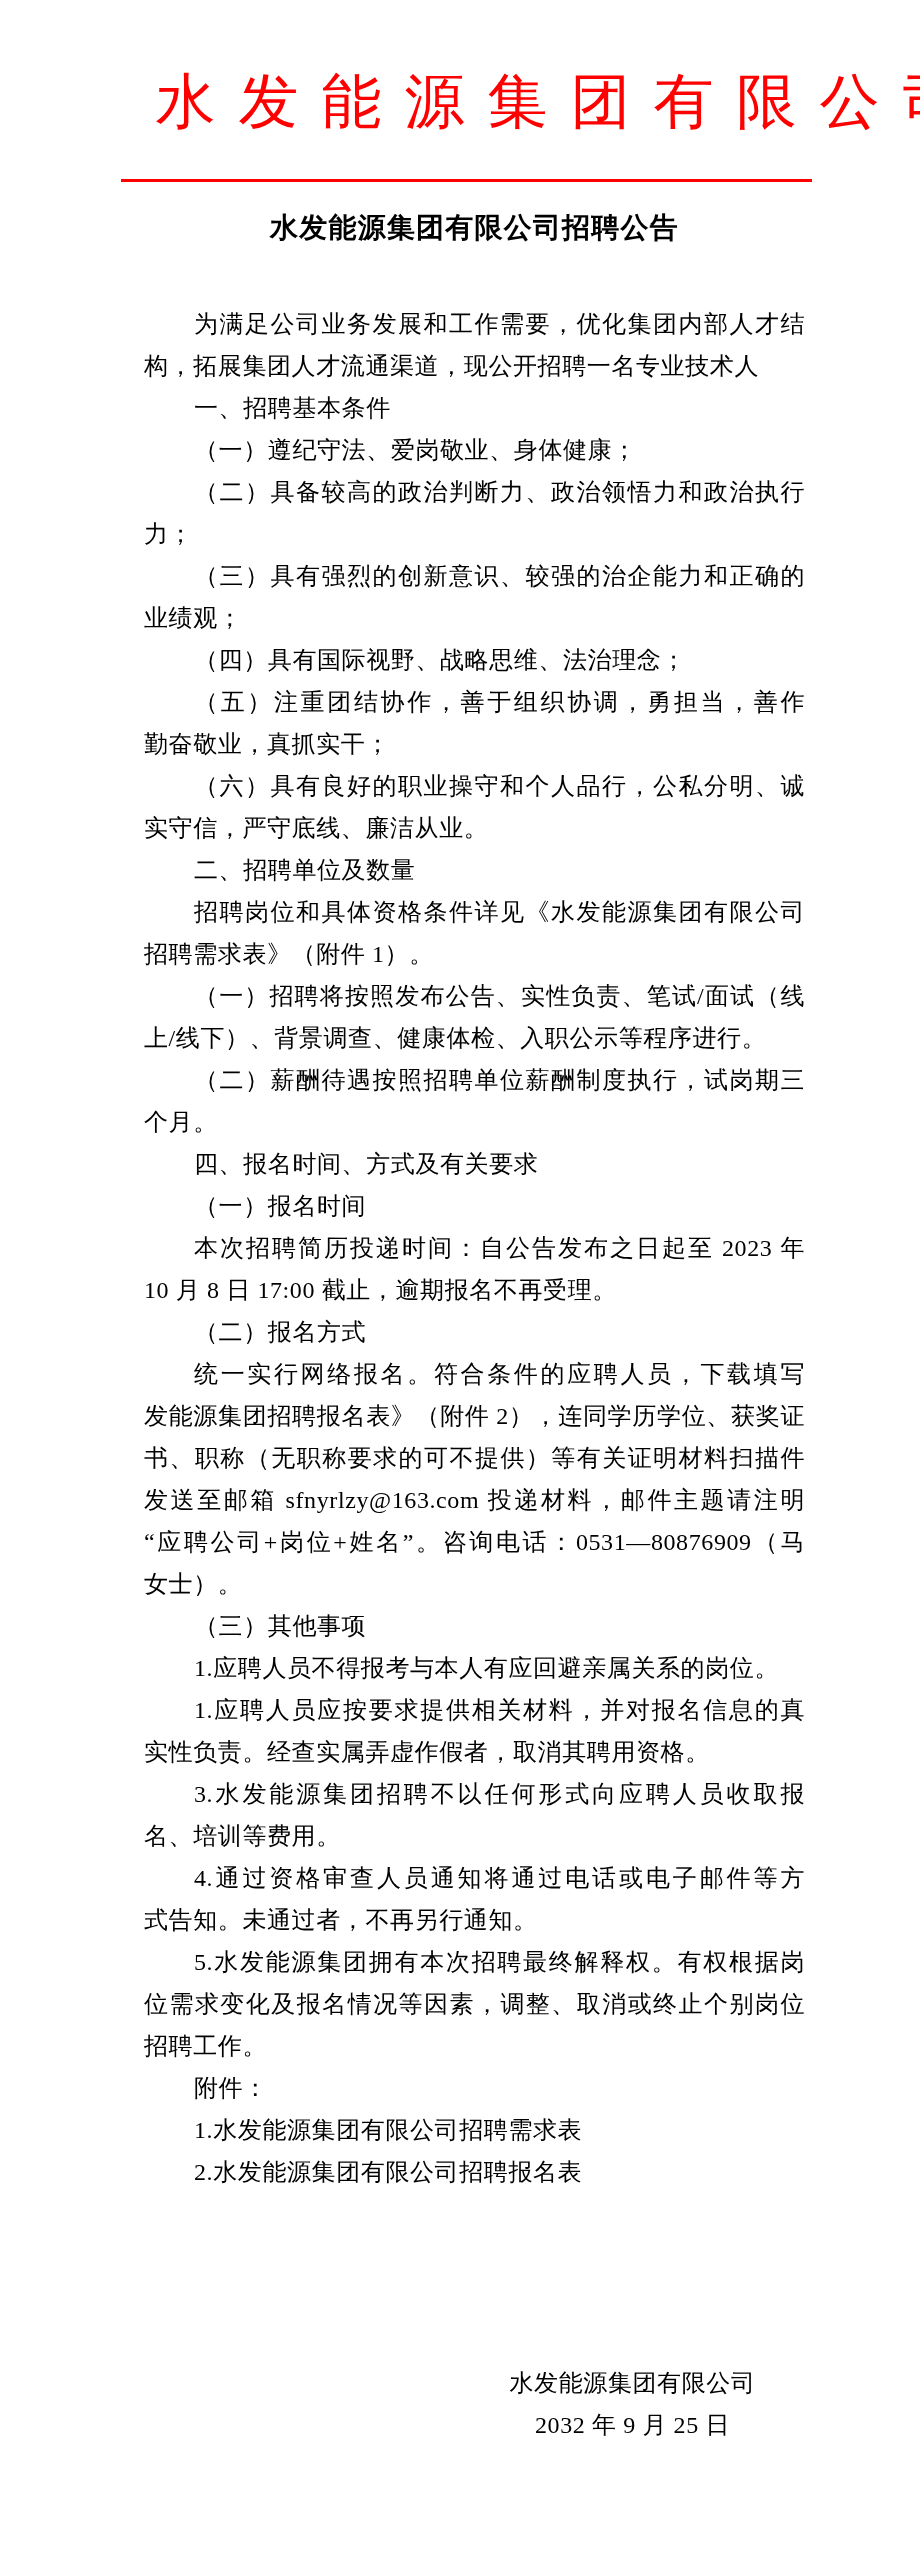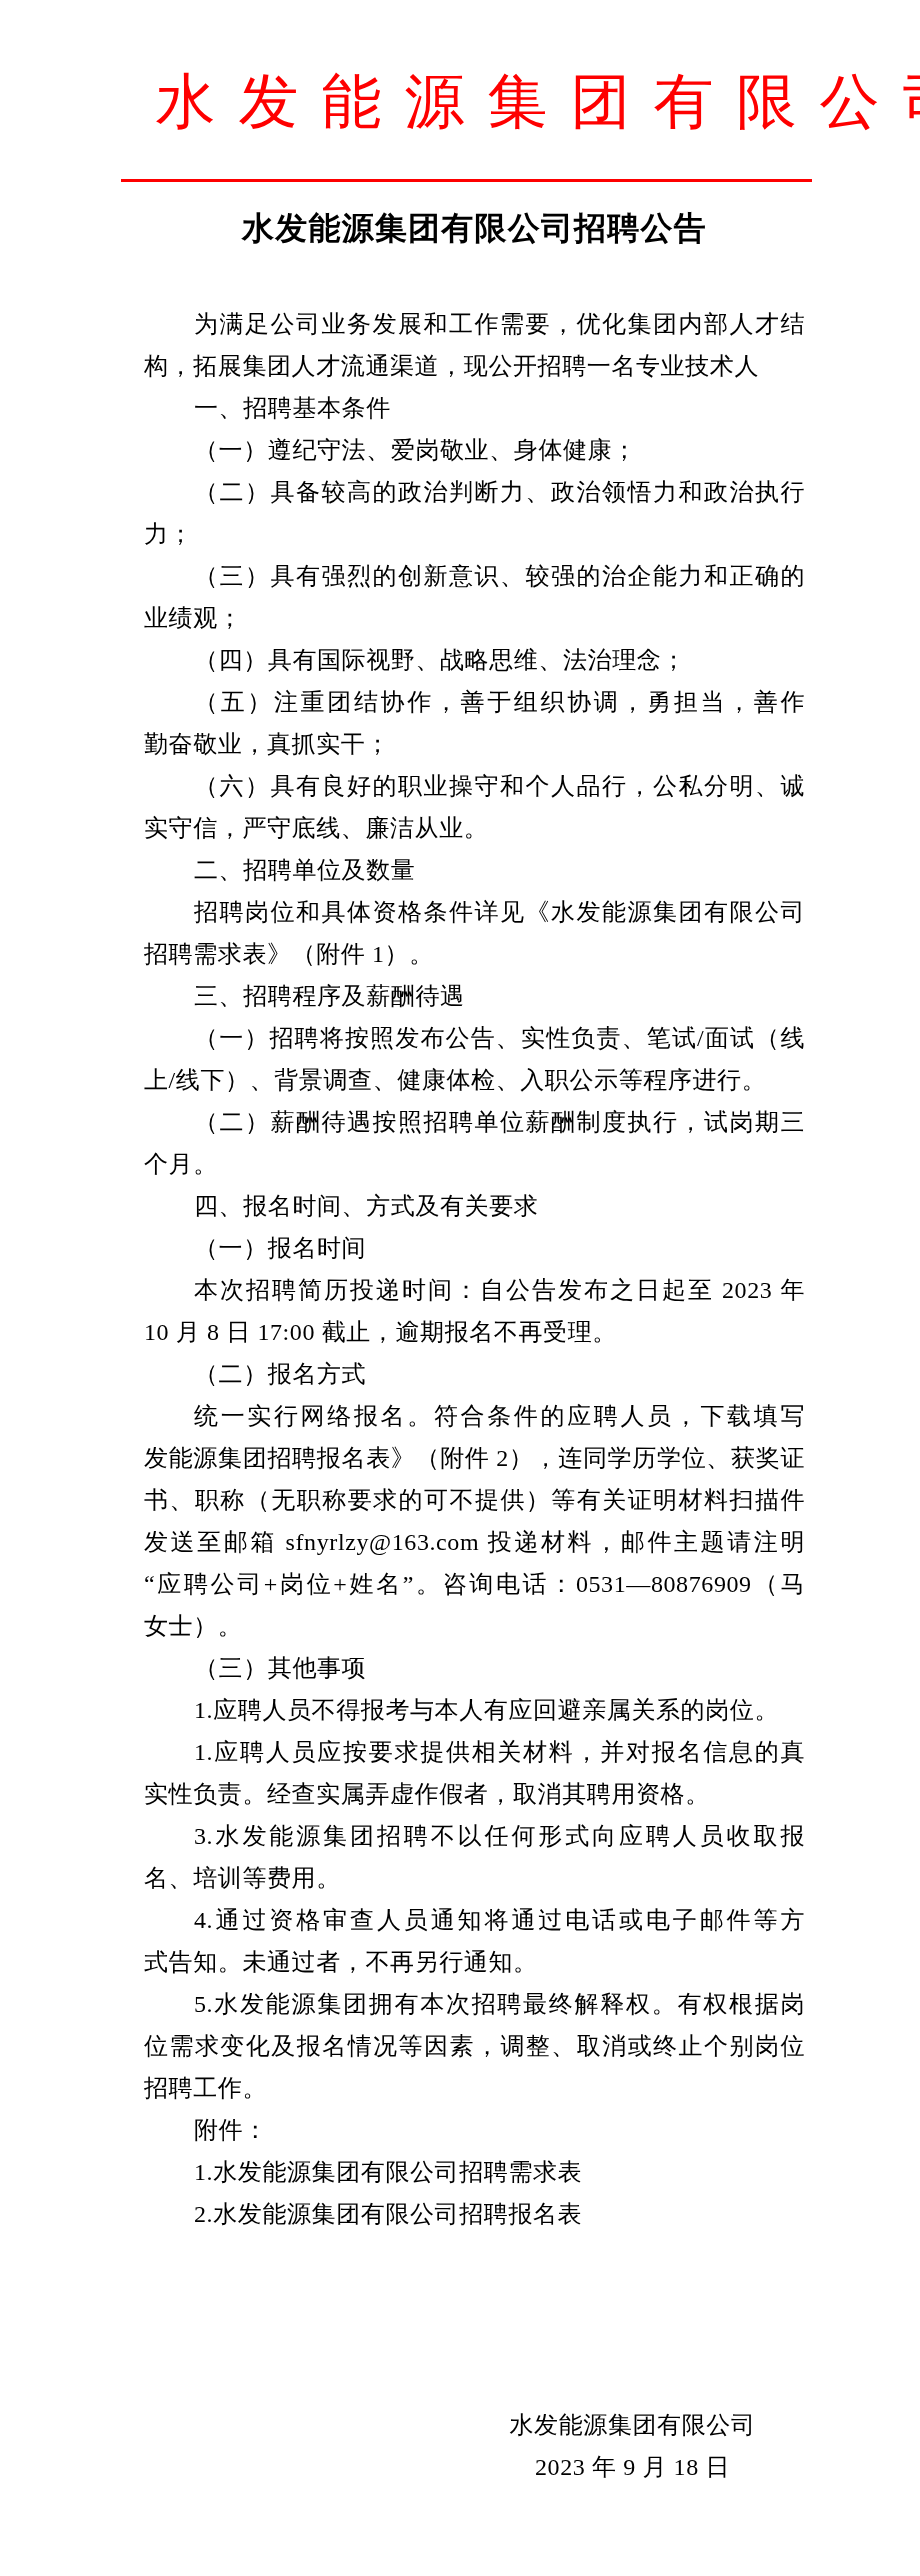--- a/index.html
+++ b/index.html
@@ -30,21 +30,21 @@
     margin: 0 0 0 11.6px; 
   }
   .red-divider {
     height: 2.9px;
     width: 691px;
     margin-left: -23px;
     margin-top: 41px;
   }
   .doc-title {
     margin: 22px 0 0 0;
-    font-size: 32px;
+    font-size: 28px;
     line-height: 48px;
     height: 48px;
     font-weight: bold;
     letter-spacing: 1.2px;
     text-align: center;
     white-space: nowrap;
   }
   .body-block {
     margin-top: 51px;
   }
@@ -98,21 +98,20 @@
       <div class="line indent just">（三）具有强烈的创新意识、较强的治企能力和正确的</div>
       <div class="line">业绩观；</div>
       <div class="line indent">（四）具有国际视野、战略思维、法治理念；</div>
       <div class="line indent just">（五）注重团结协作，善于组织协调，勇担当，善作为，</div>
       <div class="line">勤奋敬业，真抓实干；</div>
       <div class="line indent just">（六）具有良好的职业操守和个人品行，公私分明、诚</div>
       <div class="line">实守信，严守底线、廉洁从业。</div>
       <div class="line indent">二、招聘单位及数量</div>
       <div class="line indent just">招聘岗位和具体资格条件详见《水发能源集团有限公司</div>
       <div class="line">招聘需求表》（附件 1）。</div>
-      <div class="line indent">三、招聘程序及薪酬待遇</div>
       <div class="line indent just">（一）招聘将按照发布公告、实性负责、笔试/面试（线</div>
       <div class="line">上/线下）、背景调查、健康体检、入职公示等程序进行。</div>
       <div class="line indent just">（二）薪酬待遇按照招聘单位薪酬制度执行，试岗期三</div>
       <div class="line">个月。</div>
       <div class="line indent">四、报名时间、方式及有关要求</div>
       <div class="line indent">（一）报名时间</div>
       <div class="line indent just">本次招聘简历投递时间：自公告发布之日起至 2023 年</div>
       <div class="line">10 月 8 日 17:00 截止，逾期报名不再受理。</div>
       <div class="line indent">（二）报名方式</div>
       <div class="line indent just">统一实行网络报名。符合条件的应聘人员，下载填写《水</div>
@@ -132,17 +131,17 @@
       <div class="line indent just">5.水发能源集团拥有本次招聘最终解释权。有权根据岗</div>
       <div class="line just">位需求变化及报名情况等因素，调整、取消或终止个别岗位</div>
       <div class="line">招聘工作。</div>
       <div class="line indent">附件：</div>
       <div class="line indent">1.水发能源集团有限公司招聘需求表</div>
       <div class="line indent">2.水发能源集团有限公司招聘报名表</div>
     </div>
 
   <div class="signature">
     <div class="sig-line">水发能源集团有限公司</div>
-    <div class="sig-line">2023 年 9 月 18 日</div>
+    <div class="sig-line">2032 年 9 月 25 日</div>
   </div>
 
 </div>
 
 
 </body></html>

